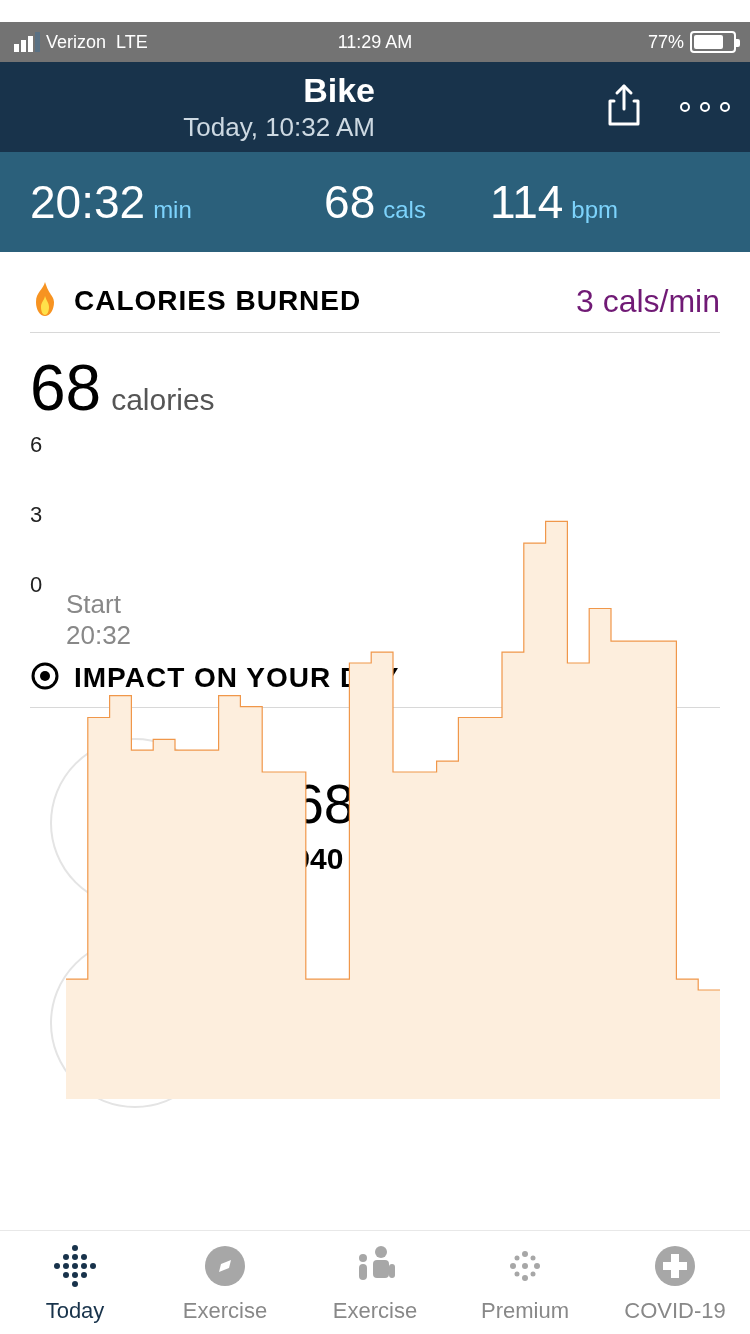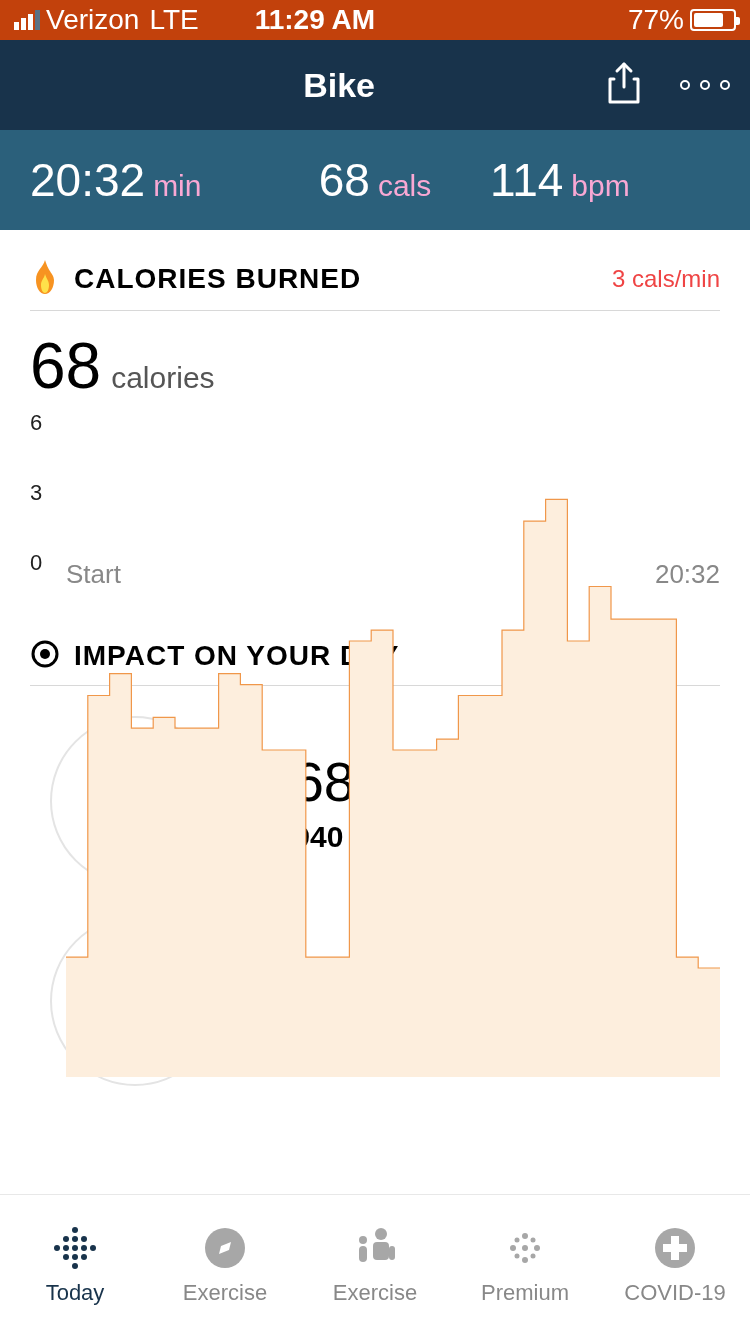--- a/index.html
+++ b/index.html
@@ -1,19 +1,19 @@
 <!DOCTYPE html>
 <html><head>
 <meta charset="utf-8">
 <style>
   * { box-sizing: border-box; margin: 0; padding: 0; }
   html, body { width: 750px; height: 1334px; font-family: -apple-system, Helvetica, Arial, sans-serif; background: #fff; overflow: hidden; }
-  .status-bar { height: 40px; background: #c2410c; color: #fff; display: flex; align-items: center; padding: 0 14px; font-size: 28px; }
+  .status-bar { height: 40px; background: #737373; color: #fff; display: flex; align-items: center; padding: 0 14px; font-size: 18px; margin-top: 22px; }
   .status-left { display: flex; align-items: center; gap: 6px; flex: 1; }
-  .status-center { flex: 1; font-weight: 700; }
+  .status-center { flex: 1; text-align: center; font-weight: 400; }
   .status-right { flex: 1; display: flex; justify-content: flex-end; align-items: center; gap: 6px; }
   .signal-bars { display: flex; align-items: flex-end; gap: 2px; }
   .signal-bars span { width: 5px; background: #fff; display: inline-block; }
   .signal-bars span:nth-child(1){height:8px}
   .signal-bars span:nth-child(2){height:12px}
   .signal-bars span:nth-child(3){height:16px}
   .signal-bars span:nth-child(4){height:20px;background:#5a7184}
   .battery { width: 46px; height: 22px; border: 2px solid #fff; border-radius: 4px; position: relative; display:flex; align-items:center; padding:2px;}
   .battery::after { content:''; position:absolute; right:-6px; top:6px; width:4px; height:8px; background:#fff; border-radius:0 2px 2px 0;}
   .battery-fill { background:#fff; height:100%; width:77%; border-radius:2px;}
@@ -25,42 +25,42 @@
   .nav-sub { font-size: 26px; color:#cdd9e2; margin-top:2px;}
   .nav-right { flex:1; display:flex; justify-content:flex-end; align-items:center; gap:36px; }
   .nav-right svg { width:40px; height:44px; }
   .dots { display:flex; gap:10px; }
   .dots span { width:10px; height:10px; border:2px solid #fff; border-radius:50%; }
   .stats-bar { height:100px; background:#2b607b; display:flex; align-items:center; color:#fff; padding: 0 30px; }
   .stat { flex:1; display:flex; align-items:baseline; gap:8px; }
   .stat:nth-child(2){justify-content:center;}
   .stat:nth-child(3){justify-content:flex-start;}
   .stat-val { font-size:46px; }
-  .stat-unit { font-size:30px; color:#f9a8d4; }
+  .stat-unit { font-size:24px; color:#7dd3fc; }
   .section { padding: 30px 30px 0 30px; }
   .sec-head { display:flex; align-items:center; border-bottom:1px solid #d8d8d8; padding-bottom:12px; }
   .sec-head .icon { margin-right:14px; }
   .sec-title { font-size:28px; font-weight:700; letter-spacing:1px; flex:1; }
-  .sec-meta { font-size:24px; color:#ef4444; }
+  .sec-meta { font-size:32px; color:#701a75; }
   .big-cal { display:flex; align-items:baseline; gap:10px; margin-top:18px; }
   .big-cal-val { font-size:64px; }
   .big-cal-unit { font-size:30px; color:#555; }
   .chart-wrap { margin-top:20px; position:relative; height:170px; }
   .y-ticks { position:absolute; left:0; top:0; bottom:30px; width:28px; font-size:22px; color:#222; }
   .y-ticks span { position:absolute; left:0; transform:translateY(-50%);}
   .chart-area { position:absolute; left:36px; right:0; top:0; bottom:30px; }
-  .x-labels { position:absolute; left:36px; right:0; bottom:8px; height:26px; display:flex; justify-content:space-between; font-size:26px; color:#888;}
+  .x-labels { position:absolute; left:36px; right:0; bottom:0; height:26px; display:flex; justify-content:space-between; font-size:26px; color:#888;flex-direction:column;}
   .impact { padding: 46px 30px 0 30px; }
   .impact-head { display:flex; align-items:center; border-bottom:1px solid #d8d8d8; padding-bottom:12px; gap:14px;}
   .impact-row { display:flex; align-items:center; gap:40px; margin-top:30px; padding-left:20px;}
   .impact-circle { width:170px; height:170px; border:2px solid #e4e4e4; border-radius:50%; display:flex; align-items:center; justify-content:center; flex-shrink:0;}
   .impact-text .big { font-size:56px; font-weight:500; }
   .impact-text .sub { font-size:30px; color:#444; margin-top:6px;}
   .impact-text .sub b { font-weight:700; color:#000;}
-  .bottom-nav { position:absolute; bottom:0; left:0; right:0; height:140px; background:#fff; border-top:1px solid #e8e8e8; display:flex;text-align:center; }
+  .bottom-nav { position:absolute; bottom:0; left:0; right:0; height:104px; background:#fff; border-top:1px solid #e8e8e8; display:flex;text-align:center; }
   .nav-item { flex:1; display:flex; flex-direction:column; align-items:center; justify-content:center; gap:8px; font-size:22px; color:#888;}
   .nav-item.active { color:#18334b; }
   .nav-item svg { width:48px; height:48px; }
 </style>
 </head>
 <body>
 
 <div class="status-bar">
   <div class="status-left">
     <span class="signal-bars">
@@ -77,20 +77,21 @@
     <span>77%</span>
     <span class="battery">
         <span class="battery-fill"></span>
       </span>
   </div>
 </div>
 
 <div class="nav-bar">
   <div class="nav-title-wrap">
     <div class="nav-title">Bike</div>
+    <div class="nav-sub">Today, 10:32 AM</div>
   </div>
   <div class="nav-right">
     <span>
       <svg viewBox="0 0 40 44" fill="none" stroke="#fff" stroke-width="3" stroke-linecap="round" stroke-linejoin="round">
         <polyline points="13,10 20,3 27,10"></polyline>
           <line x1="20" y1="3" x2="20" y2="26"></line>
         <path d="M10 18 H6 V41 H34 V18 H30"></path>
       </svg>
     </span>
     <span class="dots">

